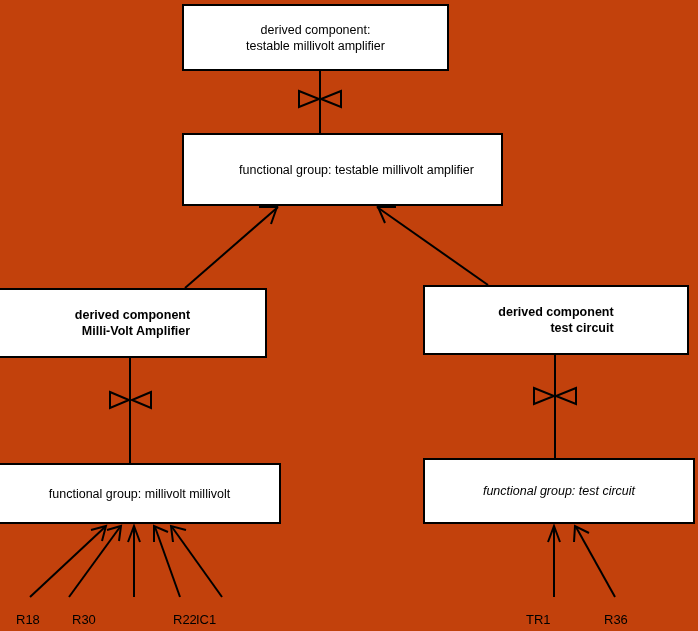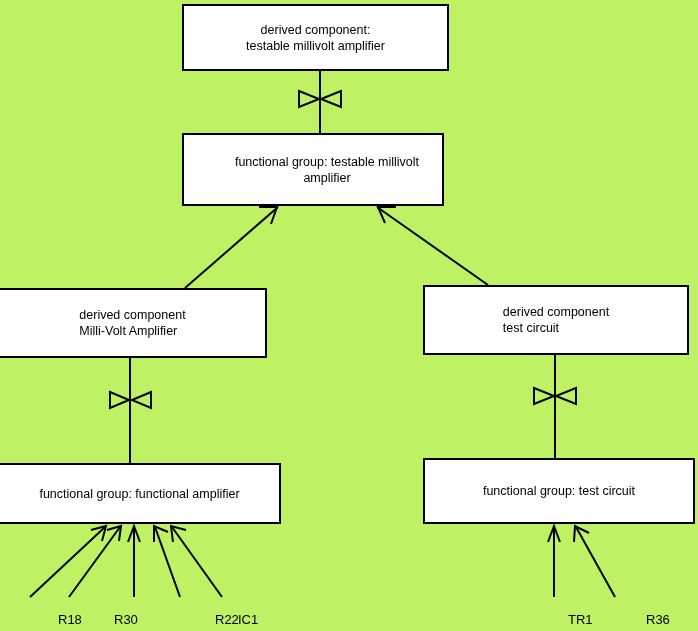--- a/index.html
+++ b/index.html
@@ -8,21 +8,21 @@
     background: #ffffff;
   }
   body {
     font-family: "Liberation Sans", sans-serif;
     color: #000000;
   }
   #diagram-root {
     position: relative;
     width: 698px;
     height: 631px;
-    background: #bef264;
+    background: #c2410c;
     overflow: hidden;
   }
   #diagram-svg {
     position: absolute;
     left: 0;
     top: 0;
     width: 698px;
     height: 631px;
   }
   .node-box {
@@ -35,29 +35,29 @@
     justify-content: center;
     font-size: 12.5px;
     line-height: 16px;
     color: #000000;
   }
   .node-text {
     white-space: pre-line;
     text-align: center;
   }
   .node-text.left {
-    text-align: left;
+    text-align: right;
+    font-weight: bold;
   }
   .leaf-label {
     position: absolute;
     font-size: 13px;
     line-height: 15px;
     color: #000000;
     white-space: nowrap;
-    margin-left: 42px;
   }
 </style>
 </head>
 <body>
 
 <div id="diagram-root">
 
   <svg id="diagram-svg" viewBox="0 0 698 631">
 
     <g>
@@ -119,39 +119,39 @@
       <line x1="615" y1="597" x2="576" y2="527" stroke="#000" stroke-width="2"></line>
       <polyline points="574,542 575,526 589,533" fill="none" stroke="#000" stroke-width="2"></polyline>
     </g>
   </svg>
 
   <div class="node-box" style="left:182px; top:4px; width:267px; height:67px;">
     <span class="node-text">derived component:
 testable millivolt amplifier</span>
   </div>
 
-  <div class="node-box" style="left:182px; top:133px; width:262px; height:73px;padding-left:28px;">
+  <div class="node-box" style="left:182px; top:133px; width:321px; height:73px;padding-left:28px;">
     <span class="node-text">functional group: testable millivolt amplifier</span>
   </div>
 
   <div class="node-box" style="left:-2px; top:288px; width:269px; height:70px;">
     <span class="node-text left">derived component
 Milli-Volt Amplifier</span>
   </div>
 
   <div class="node-box" style="left:423px; top:285px; width:266px; height:70px;">
     <span class="node-text left">derived component
 test circuit</span>
   </div>
 
   <div class="node-box" style="left:-2px; top:463px; width:283px; height:61px;">
-    <span class="node-text">functional group: functional amplifier</span>
+    <span class="node-text">functional group: millivolt millivolt</span>
   </div>
 
-  <div class="node-box" style="left:423px; top:458px; width:272px; height:66px;">
+  <div class="node-box" style="left:423px; top:458px; width:272px; height:66px;font-style:italic;">
     <span class="node-text">functional group: test circuit</span>
   </div>
 
   <div class="leaf-label" style="left:16px; top:612px;">R18</div>
   <div class="leaf-label" style="left:72px; top:612px;">R30</div>
   <div class="leaf-label" style="left:118px; top:640px;">R26</div>
   <div class="leaf-label" style="left:173px; top:612px;">R22</div>
   <div class="leaf-label" style="left:196px; top:612px;">IC1</div>
   <div class="leaf-label" style="left:526px; top:612px;">TR1</div>
   <div class="leaf-label" style="left:604px; top:612px;text-align:center;">R36</div>

